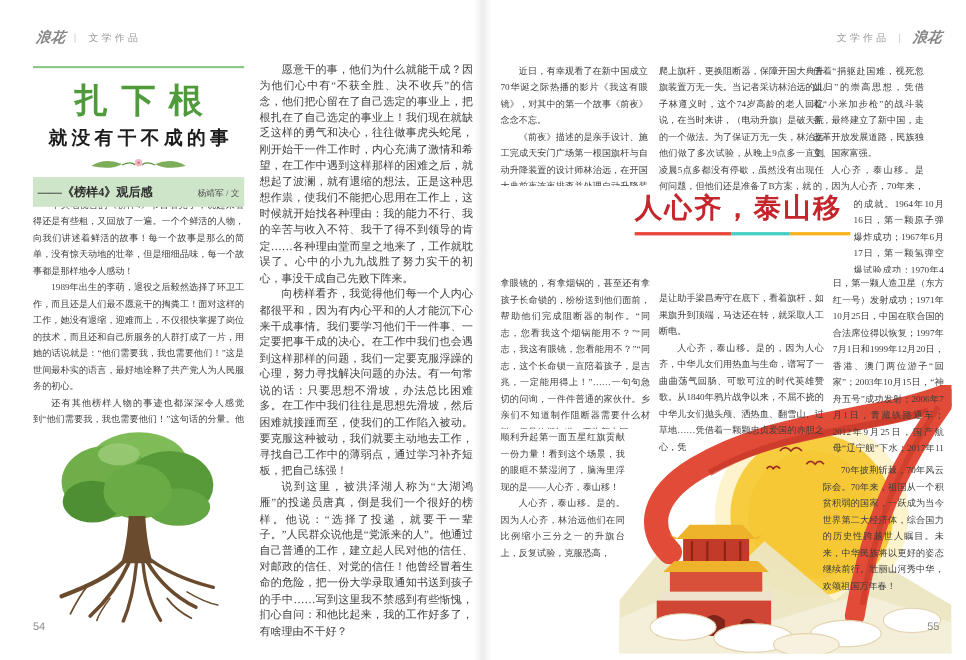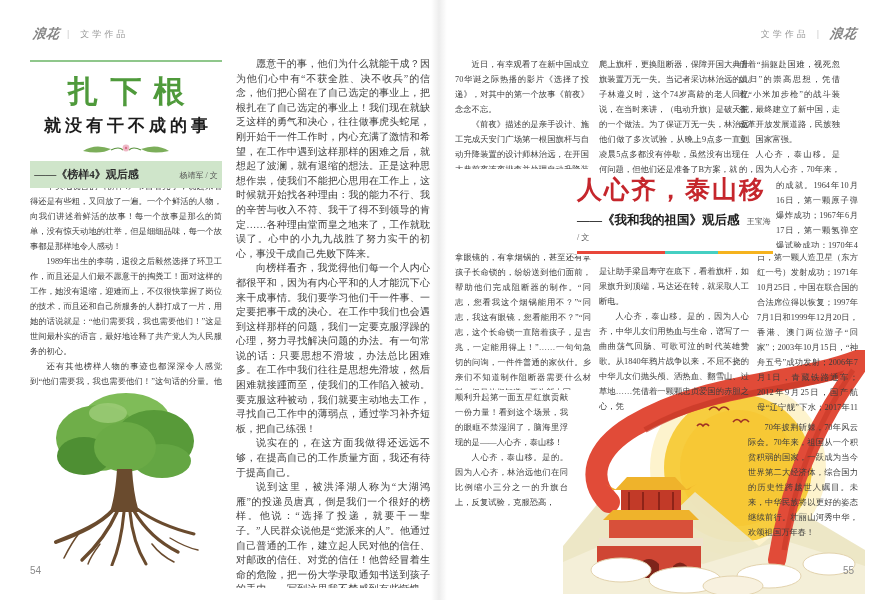--- a/index.html
+++ b/index.html
@@ -88,21 +88,20 @@
   <div class="txt" id="lcol1">
     <p>中央电视台的《榜样4》节目看完了，说起来看得还是有些粗，又回放了一遍。一个个鲜活的人物，向我们讲述着鲜活的故事！每一个故事是那么的简单，没有惊天动地的壮举，但是细细品味，每一个故事都是那样地令人感动！</p>
     <p>1989年出生的李萌，退役之后毅然选择了环卫工作，而且还是人们最不愿意干的掏粪工！面对这样的工作，她没有退缩，迎难而上，不仅很快掌握了岗位的技术，而且还和自己所服务的人群打成了一片，用她的话说就是：“他们需要我，我也需要他们！”这是世间最朴实的语言，最好地诠释了共产党人为人民服务的初心。</p>
     <p>还有其他榜样人物的事迹也都深深令人感觉到“他们需要我，我也需要他们！”这句话的分量。他们把为人民服务当成了一种需要、一种责任，他们用自己的行动诠释了一个共产党员的初心！</p>
 
   </div>
 
   <div class="txt" id="lcol2">
     <p>愿意干的事，他们为什么就能干成？因为他们心中有“不获全胜、决不收兵”的信念，他们把心留在了自己选定的事业上，把根扎在了自己选定的事业上！我们现在就缺乏这样的勇气和决心，往往做事虎头蛇尾，刚开始干一件工作时，内心充满了激情和希望，在工作中遇到这样那样的困难之后，就想起了波澜，就有退缩的想法。正是这种思想作祟，使我们不能把心思用在工作上，这时候就开始找各种理由：我的能力不行、我的辛苦与收入不符、我干了得不到领导的肯定……各种理由堂而皇之地来了，工作就耽误了。心中的小九九战胜了努力实干的初心，事没干成自己先败下阵来。</p>
     <p>向榜样看齐，我觉得他们每一个人内心都很平和，因为有内心平和的人才能沉下心来干成事情。我们要学习他们干一件事、一定要把事干成的决心。在工作中我们也会遇到这样那样的问题，我们一定要克服浮躁的心理，努力寻找解决问题的办法。有一句常说的话：只要思想不滑坡，办法总比困难多。在工作中我们往往是思想先滑坡，然后困难就接踵而至，使我们的工作陷入被动。要克服这种被动，我们就要主动地去工作，寻找自己工作中的薄弱点，通过学习补齐短板，把自己练强！</p>
-    <p>说实在的，在这方面我做得还远远不够，在提高自己的工作质量方面，我还有待于提高自己。</p>
     <p>说到这里，被洪泽湖人称为“大湖鸿雁”的投递员唐真，倒是我们一个很好的榜样。他说：“选择了投递，就要干一辈子。”人民群众说他是“党派来的人”。他通过自己普通的工作，建立起人民对他的信任、对邮政的信任、对党的信任！他曾经冒着生命的危险，把一份大学录取通知书送到孩子的手中……写到这里我不禁感到有些惭愧，扪心自问：和他比起来，我的工作好多了，有啥理由不干好？</p>
 
   </div>
 
   <div id="tree">
     <svg width="172" height="180" viewBox="0 0 172 180">
       <ellipse cx="86" cy="34" rx="44" ry="27" fill="#7fbc58"></ellipse>
       <ellipse cx="58" cy="52" rx="42" ry="33" fill="#6fae49"></ellipse>
       <ellipse cx="114" cy="55" rx="40" ry="31" fill="#589a39"></ellipse>
       <ellipse cx="44" cy="70" rx="27" ry="19" fill="#4e8f33"></ellipse>
@@ -129,37 +128,33 @@
 
   <div class="gutter"></div>
 
   <div class="hdr" id="hdrR">
     <span>文学作品</span>
     <span class="sep">|</span>
     <span class="logo">浪花</span>
   </div>
 
   <div class="txt" id="ra1">
-    <p>近日，有幸观看了在新中国成立70华诞之际热播的影片《选择了投递》，对其中的第一个故事《前夜》念念不忘。</p>
+    <p>近日，有幸观看了在新中国成立70华诞之际热播的影片《我这有眼镜》，对其中的第一个故事《前夜》念念不忘。</p>
     <p>《前夜》描述的是亲手设计、施工完成天安门广场第一根国旗杆与自动升降装置的设计师林治远，在开国大典前夜连夜排查并处理自动升降装置故障的感人故事。让我尤其动容的</p>
   </div>
   <div class="txt" id="ra3">
     <p style="text-indent:0">拿眼镜的，有拿烟锅的，甚至还有拿孩子长命锁的，纷纷送到他们面前，帮助他们完成阻断器的制作。“同志，您看我这个烟锅能用不？”“同志，我这有眼镜，您看能用不？”“同志，这个长命锁一直陪着孩子，是吉兆，一定能用得上！”……一句句急切的问询，一件件普通的家伙什。乡亲们不知道制作阻断器需要什么材料，但是他们知道，要为新中国</p>
   </div>
   <div class="txt" id="ra4">
     <p style="text-indent:0">顺利升起第一面五星红旗贡献一份力量！看到这个场景，我的眼眶不禁湿润了，脑海里浮现的是——人心齐，泰山移！</p>
     <p>人心齐，泰山移。是的。因为人心齐，林治远他们在同比例缩小三分之一的升旗台上，反复试验，克服恐高，</p>
   </div>
 
   <div class="tbR">
     <div class="rt1">人心齐，泰山移</div>
-    <div class="rt2">
-      <span>——《我和我的祖国》观后感</span>
-      <span class="auth">王宝海 / 文</span>
-    </div>
     <div class="rule3">
       <span style="width:45%;background:#e8473a"></span>
       <span style="width:27%;background:#45cfc2"></span>
       <span style="width:28%;background:#f5b31e"></span>
     </div>
   </div>
 
   <div class="txt" id="rb1">
     <p style="text-indent:0">爬上旗杆，更换阻断器，保障开国大典升旗装置万无一失。当记者采访林治远的儿子林遵义时，这个74岁高龄的老人回忆说，在当时来讲，（电动升旗）是破天荒的一个做法。为了保证万无一失，林治远他们做了多次试验，从晚上9点多一直到凌晨5点多都没有停歇，虽然没有出现任何问题，但他们还是准备了B方案，就</p>
   </div>

